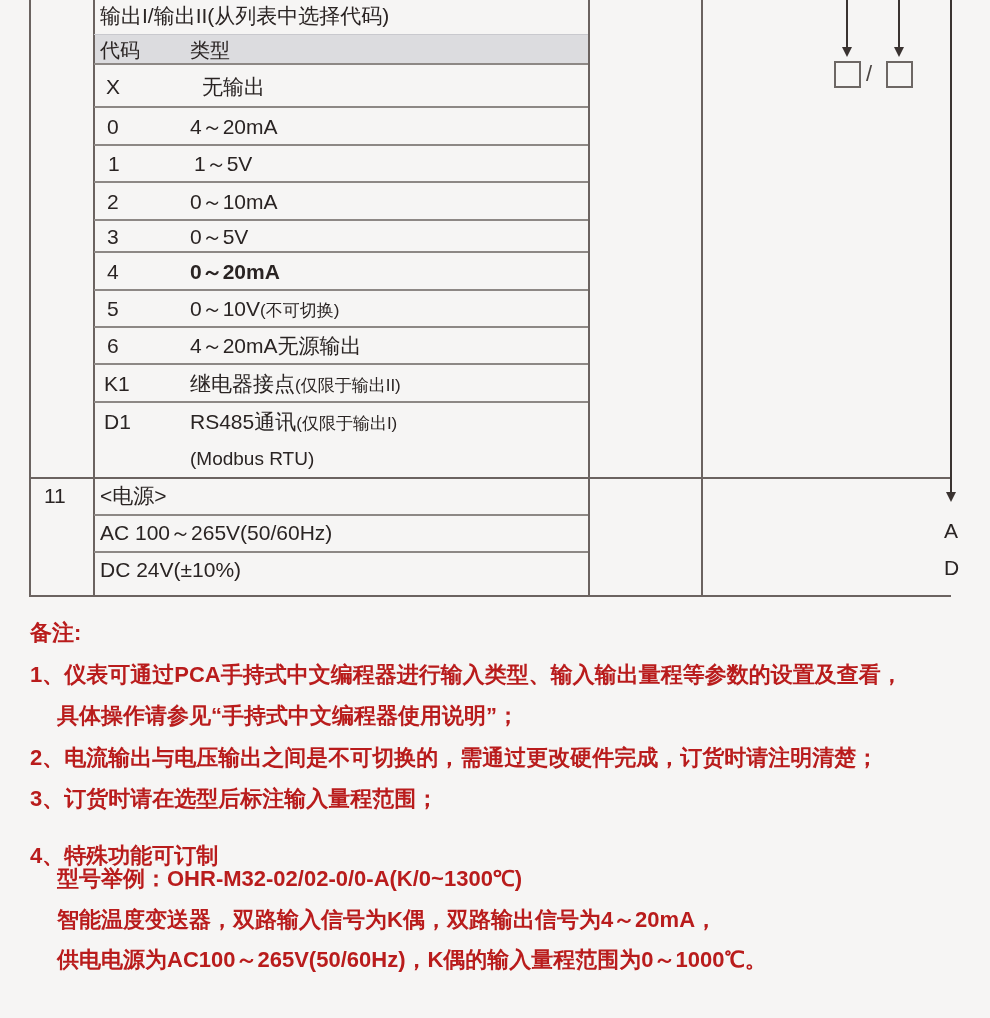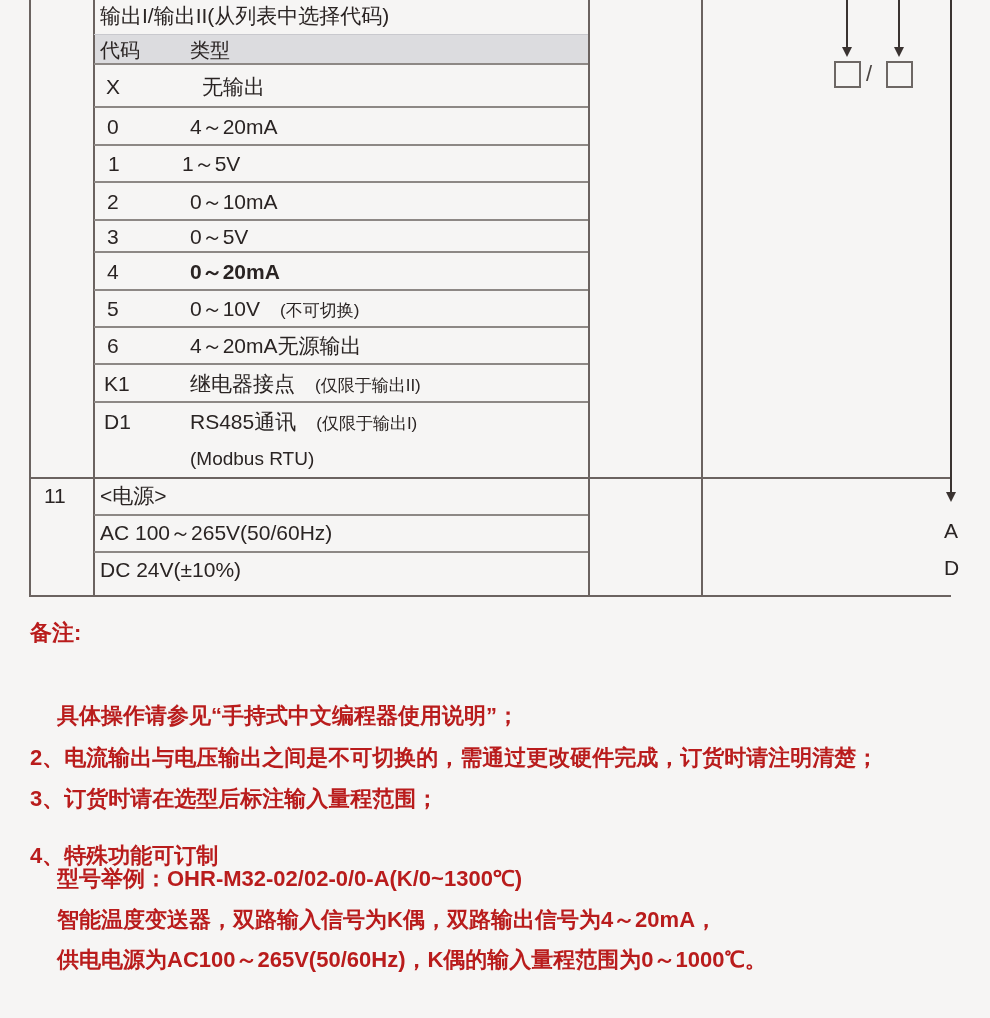--- a/index.html
+++ b/index.html
@@ -11,21 +11,21 @@
   }
   .abs{position:absolute;}
   
   .vline{position:absolute;width:2px;background:#6b6360;}
   .hline-strong{position:absolute;height:2px;background:#6b6360;}
   .hline{position:absolute;height:2px;background:#8d8885;}
   .hline-light{position:absolute;height:1px;background:#c9c9ce;}
   .hdr-band{position:absolute;background:#dcdcdf;}
   
   .t{position:absolute;font-size:21px;line-height:1.15;white-space:nowrap;}
-  .t .small{font-size:17px;margin-left:20px;}
+  .t .small{font-size:17px;}
   .hdr{font-size:20px;}
   .modbus{font-size:19px;}
   .note-txt{position:absolute;font-size:22px;font-weight:bold;color:#b91c1c;line-height:1.2;white-space:nowrap;}
   
   .shaft{position:absolute;width:2px;background:#3a3331;}
   .ahead{position:absolute;width:0;height:0;border-left:5px solid transparent;border-right:5px solid transparent;border-top:10px solid #3a3331;}
   .selbox{position:absolute;width:23px;height:23px;border:2px solid #6d6764;background:transparent;}
   .slash{position:absolute;font-size:22px;color:#4a4441;}
   .adcode{position:absolute;font-size:21px;color:#2a2423;}
 </style>
@@ -64,21 +64,21 @@
   <div class="t hdr" style="left:100px;top:39px;">代码</div>
   <div class="t hdr" style="left:190px;top:39px;">类型</div>
 
   <div class="t" style="left:106px;top:75px;">X</div>
   <div class="t" style="left:190px;top:75px;margin-left:12px;"><span>无输出</span><span class="small"></span></div>
 
   <div class="t" style="left:107px;top:115px;">0</div>
   <div class="t" style="left:190px;top:115px;"><span>4～20mA</span><span class="small"></span></div>
 
   <div class="t" style="left:108px;top:152px;">1</div>
-  <div class="t" style="left:182px;top:152px;"><span>1～5V</span><span class="small"></span></div>
+  <div class="t" style="left:194px;top:152px;"><span>1～5V</span><span class="small"></span></div>
 
   <div class="t" style="left:107px;top:190px;">2</div>
   <div class="t" style="left:190px;top:190px;"><span>0～10mA</span><span class="small"></span></div>
 
   <div class="t" style="left:107px;top:225px;">3</div>
   <div class="t" style="left:190px;top:225px;"><span>0～5V</span><span class="small"></span></div>
 
   <div class="t" style="left:107px;top:260px;">4</div>
   <div class="t" style="left:190px;top:260px;font-weight:bold;"><span>0～20mA</span><span class="small"></span></div>
 
@@ -110,20 +110,21 @@
   <div class="selbox" style="left:886px;top:61px;"></div>
 
   <div class="shaft" style="left:950px;top:0;height:493px;"></div>
   <div class="ahead" style="left:946px;top:492px;"></div>
   <div class="adcode" style="left:944px;top:519px;">A</div>
   <div class="adcode" style="left:944px;top:556px;">D</div>
 </div>
 
 <div class="abs" style="left:0;top:600px;width:990px;height:418px;">
   <div class="note-txt" style="left:30px;top:20px;">备注:</div>
+  <div class="note-txt" style="left:30px;top:62px;">1、仪表可通过PCA手持式中文编程器进行输入类型、输入输出量程等参数的设置及查看，</div>
   <div class="note-txt" style="left:57px;top:103px;">具体操作请参见“手持式中文编程器使用说明”；</div>
   <div class="note-txt" style="left:30px;top:145px;">2、电流输出与电压输出之间是不可切换的，需通过更改硬件完成，订货时请注明清楚；</div>
   <div class="note-txt" style="left:30px;top:186px;">3、订货时请在选型后标注输入量程范围；</div>
   <div class="note-txt" style="left:30px;top:227px;margin-top:16px;">4、特殊功能可订制</div>
   <div class="note-txt" style="left:57px;top:266px;">型号举例：OHR-M32-02/02-0/0-A(K/0~1300℃)</div>
   <div class="note-txt" style="left:57px;top:307px;">智能温度变送器，双路输入信号为K偶，双路输出信号为4～20mA，</div>
   <div class="note-txt" style="left:57px;top:347px;">供电电源为AC100～265V(50/60Hz)，K偶的输入量程范围为0～1000℃。</div>
 </div>
 
 </body></html>

